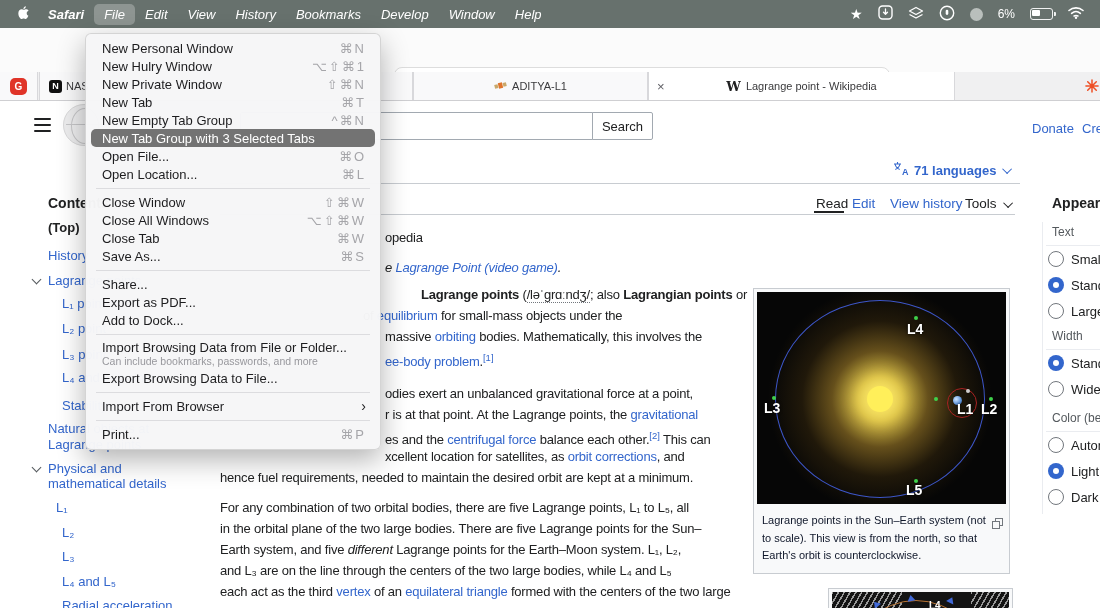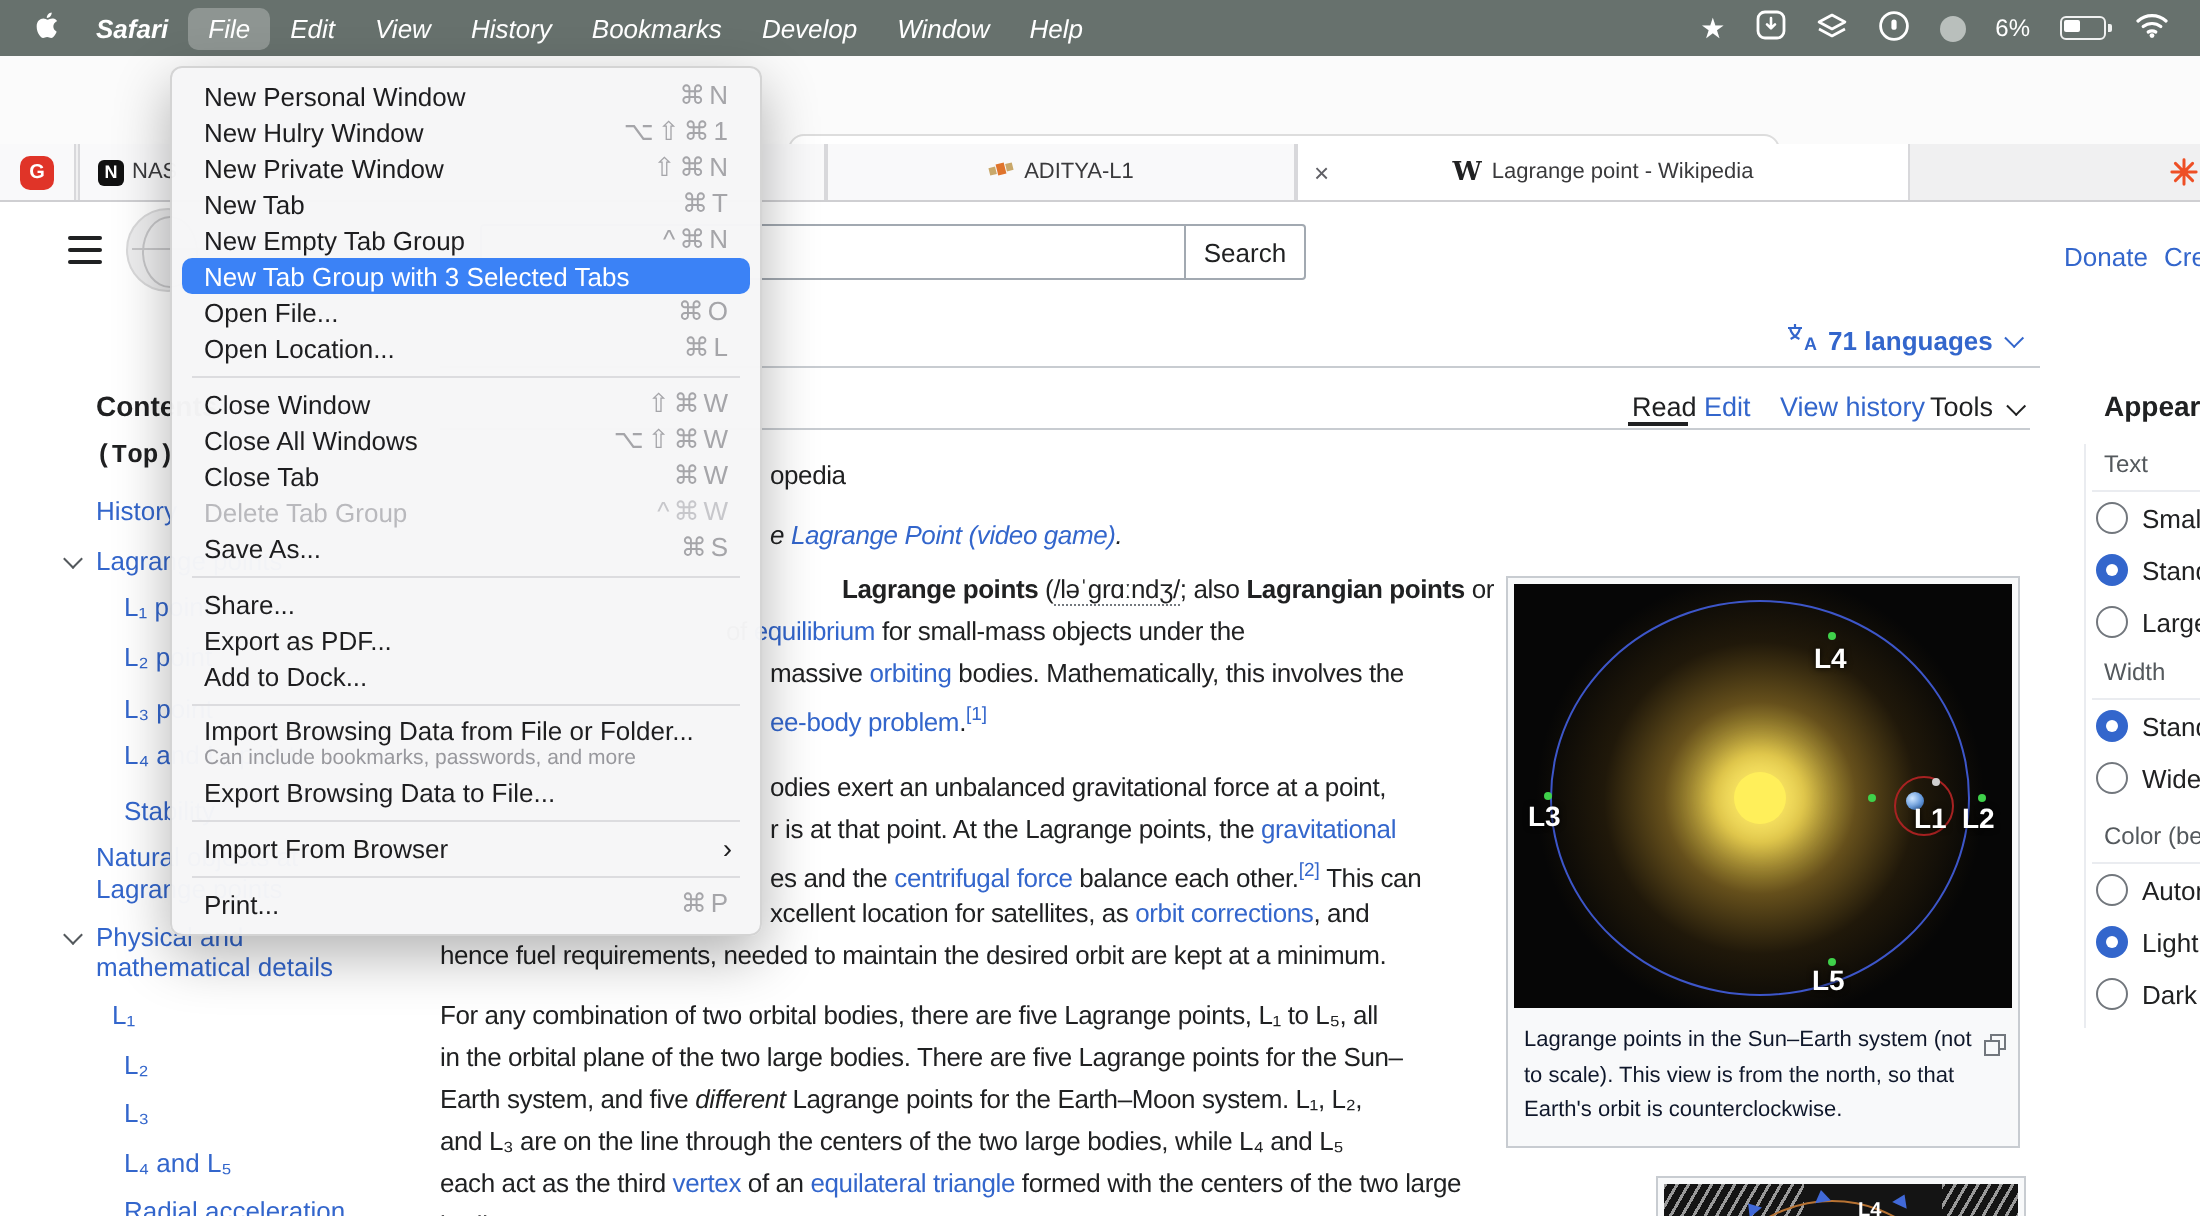--- a/index.html
+++ b/index.html
@@ -96,21 +96,21 @@
   .radio-lab{font-size:13px;color:#202122;white-space:nowrap;}
   .vline{position:absolute;left:1042px;top:222px;width:1px;height:292px;background:#eaecf0;}
   
   .filemenu{position:absolute;left:85px;top:33px;width:296px;background:rgba(246,246,247,.98);
     border:1px solid rgba(0,0,0,.14);border-radius:6px;box-shadow:0 10px 28px rgba(0,0,0,.3);
     display:flex;flex-direction:column;padding:5px 0 6px;box-sizing:border-box;z-index:50;}
   .mi{height:18px;display:flex;align-items:center;padding:0 14px 0 16px;font-size:13px;color:#1d1d1f;flex:0 0 auto;}
   .mi .sp{flex:1;}
   .mi .sc{color:#a5a5a9;font-size:13px;letter-spacing:2px;white-space:nowrap;}
   .mi .arrow{color:#1d1d1f;font-size:14px;}
-  .mi.hl{background:#3b82f6;color:#fff;margin:0 5px;padding:0 9px 0 11px;border-radius:5px;}
+  .mi.hl{background:#737373;color:#fff;margin:0 5px;padding:0 9px 0 11px;border-radius:5px;}
   .mi.dis{color:#b9b9bd;}
   .mi.dis .sc{color:#c7c7cb;}
   .mi2{height:30px;display:flex;flex-direction:column;justify-content:center;align-items:flex-start;padding:0 14px 0 16px;flex:0 0 auto;}
   .mi2 .lbl{font-size:13px;color:#1d1d1f;line-height:14px;}
   .mi2 .sub{font-size:10.5px;color:#98989d;line-height:12px;}
   .msep{height:1px;background:#dcdcdf;margin:4.5px 10px;flex:0 0 auto;}
 </style>
 </head>
 <body>
 
@@ -255,21 +255,21 @@
     <span class="viewrow" style="left:816px;color:#202122;">Read</span>
     <span class="viewrow wlink" style="left:852px;">Edit</span>
     <span class="viewrow wlink" style="left:890px;">View history</span>
     <span class="viewrow" style="left:965px;color:#202122;">Tools</span>
     <span class="caret" style="position:absolute;left:1002px;top:201px;color:#202122;"></span>
     <div class="hrule" style="left:220px;top:214px;width:795px;"></div>
     <div class="read-underline"></div>
 
     <div id="toc">
         <div class="toc-item head" style="left: 48px; top: 195px;">Contents</div>
-        <div class="toc-item top" style="left: 48px; top: 220px; font-family: Liberation Mono, monospace;">(Top)</div>
+        <div class="toc-item top" style="left: 48px; top: 220px;">(Top)</div>
         <div class="toc-item link" style="left: 48px; top: 248px;">History</div>
         <div class="toc-item link" style="left: 48px; top: 273px;">Lagrange points</div>
         <span class="toc-chev" style="left: 33px; top: 276px;"></span>
         <div class="toc-item link" style="left: 62px; top: 296px;">L₁ point</div>
         <div class="toc-item link" style="left: 62px; top: 321px;">L₂ point</div>
         <div class="toc-item link" style="left: 62px; top: 347px;">L₃ point</div>
         <div class="toc-item link" style="left: 62px; top: 370px;">L₄ and L₅ points</div>
         <div class="toc-item link" style="left: 62px; top: 398px;">Stability</div>
         <div class="toc-item link" style="left: 48px; top: 421px;">Natural objects at</div>
         <div class="toc-item link" style="left: 48px; top: 437px;">Lagrange points</div>
@@ -439,25 +439,20 @@
       <div class="mi">
         <span class="lbl">Close All Windows</span>
         <span class="sp"></span>
         <span class="sc">⌥⇧⌘W</span>
       </div>
       <div class="mi">
         <span class="lbl">Close Tab</span>
         <span class="sp"></span>
         <span class="sc">⌘W</span>
       </div>
-      <div class="mi dis">
-        <span class="lbl">Delete Tab Group</span>
-        <span class="sp"></span>
-        <span class="sc">^⌘W</span>
-      </div>
       <div class="mi">
         <span class="lbl">Save As...</span>
         <span class="sp"></span>
         <span class="sc">⌘S</span>
       </div>
       <div class="msep"></div>
       <div class="mi">
         <span class="lbl">Share...</span>
         <span class="sp"></span>
       </div>

